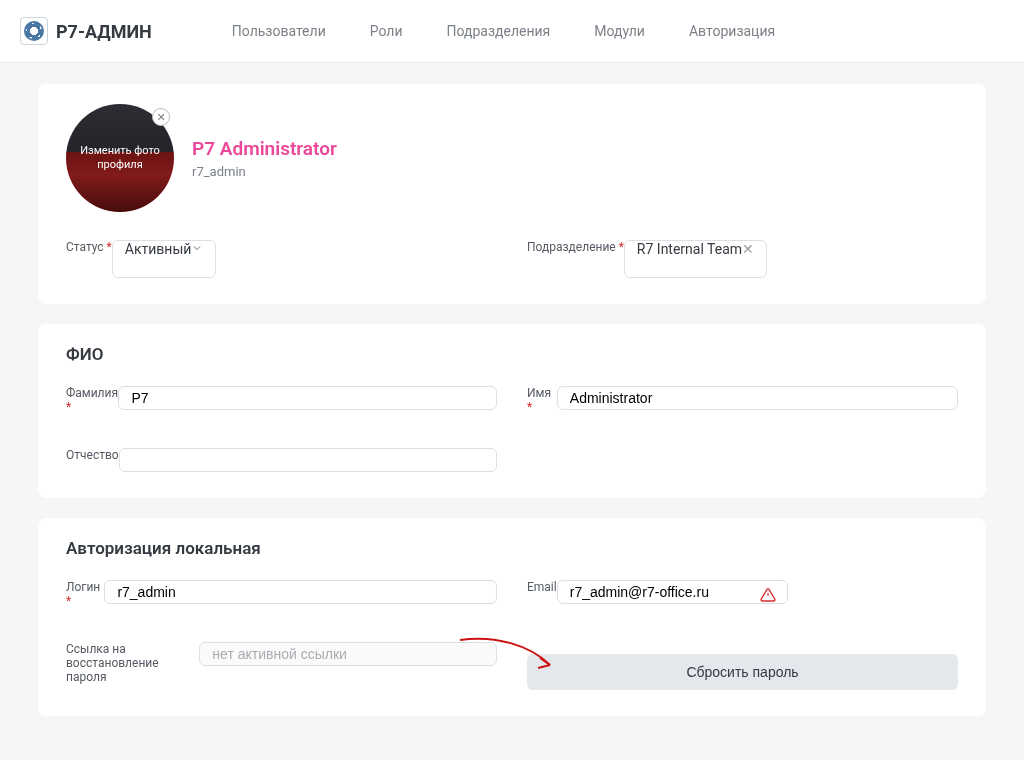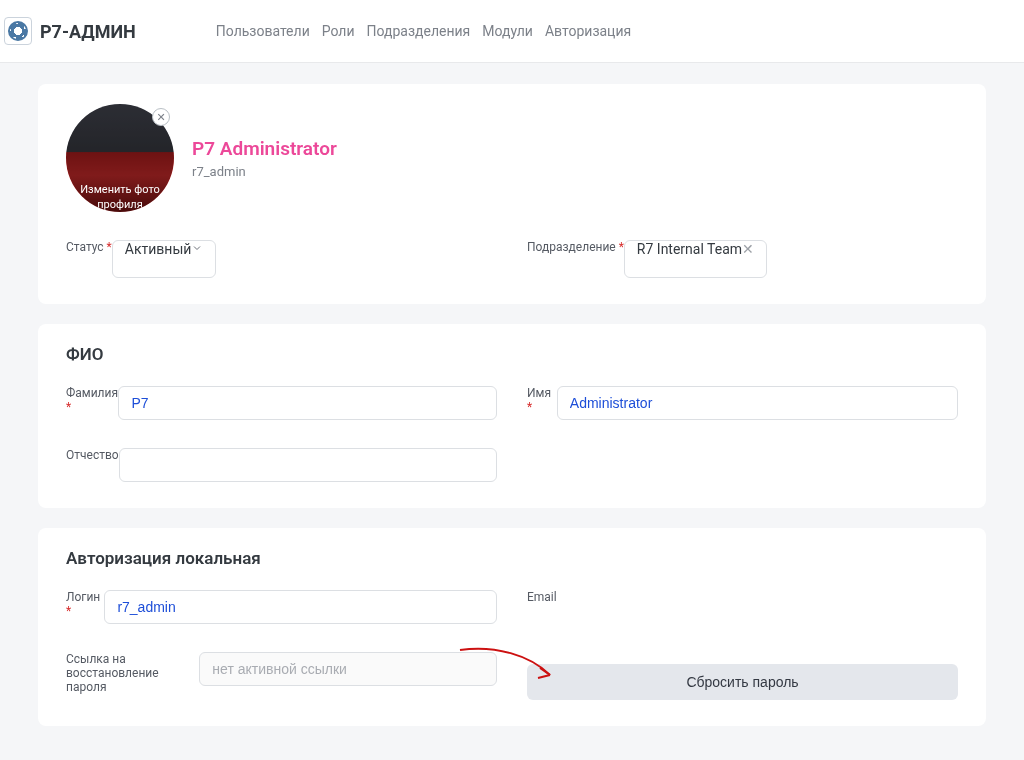--- a/index.html
+++ b/index.html
@@ -1,42 +1,42 @@
 <!DOCTYPE html>
 <html><head>
   <meta charset="utf-8">
   <style>
     * { box-sizing: border-box; margin: 0; padding: 0; }
     body { font-family: -apple-system, BlinkMacSystemFont, "Segoe UI", Roboto, sans-serif; background: #f5f6f8; color: #343a40; }
-    .topbar { background: #ffffff; height: 62px; display: flex; align-items: center; padding: 0 4px; gap: 80px; box-shadow: 0 1px 0 rgba(0,0,0,0.05); }
+    .topbar { background: #ffffff; height: 62px; display: flex; align-items: center; padding: 0 20px; gap: 80px; box-shadow: 0 1px 0 rgba(0,0,0,0.05); }
     .logo { display: flex; align-items: center; gap: 8px; }
     .logo-icon { width: 28px; height: 28px; border: 1px solid #cbd3dc; border-radius: 4px; display: flex; align-items: center; justify-content: center; }
     .logo-gear { width: 20px; height: 20px; border-radius: 50%; background: radial-gradient(circle, #fff 35%, #4a78a4 36%, #4a78a4 60%, transparent 61%), conic-gradient(#4a78a4 0 15%, transparent 15% 20%, #4a78a4 20% 35%, transparent 35% 40%, #4a78a4 40% 55%, transparent 55% 60%, #4a78a4 60% 75%, transparent 75% 80%, #4a78a4 80% 95%, transparent 95%); border: 2px solid #4a78a4; }
     .logo-text { font-size: 18px; font-weight: 700; color: #343a40; }
-    .nav { display: flex; gap: 12px; }
+    .nav { display: flex; gap: 44px; }
     .nav a { color: #7c8189; text-decoration: none; font-size: 14px; }
     .container { max-width: 980px; margin: 22px auto; padding: 0 16px; }
     .panel { background: #fff; border-radius: 8px; padding: 20px 28px 26px; margin-bottom: 20px; }
     .profile-row { display: flex; align-items: center; gap: 18px; margin-bottom: 28px; }
     .avatar-wrap { position: relative; width: 108px; height: 108px; }
-    .avatar { width: 108px; height: 108px; border-radius: 50%; background: linear-gradient(180deg, #484a55 0%, #3a3c43 44%, #b11e1e 45%, #cf2c2c 66%, #7a1414 98%); position: relative; overflow: hidden; display:flex; align-items:flex-end; justify-content:center; text-align:center; }
+    .avatar { width: 108px; height: 108px; border-radius: 50%; background: linear-gradient(180deg, #484a55 0%, #3a3c43 44%, #b11e1e 45%, #cf2c2c 66%, #7a1414 98%); position: relative; overflow: hidden; display:flex; align-items:center; justify-content:center; text-align:center; }
     .avatar-overlay { position:absolute; inset:0; background: rgba(0,0,0,0.38); border-radius:50%; }
     .avatar-text { position:relative; color:#fff; font-size:11px; line-height:1.3; padding: 0 6px; }
     .avatar-close { position:absolute; top:4px; right:4px; width:18px; height:18px; border-radius:50%; background:#fff; border:1px solid #b9bfc5; display:flex; align-items:center; justify-content:center; font-size:11px; color:#7c8189; cursor:pointer; }
     .profile-info h2 { font-size:19px; font-weight:600; color:#ec4899; }
     .profile-info .sub { font-size:13px; color:#7c8189; margin-top:4px; }
     .form-row { display:flex; gap:30px; }
     .form-col { flex:1; display:flex; flex-direction:row; }
     .label { font-size:12px; color:#555a63; margin-bottom:6px; }
     .req::after { content:" *"; color:#d62a2a; }
     .control { height:38px; border:1px solid #dcdfe3; border-radius:6px; padding:0 12px; font-size:14px; color:#343a40; background:#fff; display:flex; justify-content:space-between; }
     .select .chev { color:#6d7179; }
     .clear-x { color:#9ca0a6; cursor:pointer; font-size:14px; }
     .section-title { font-size:17px; font-weight:600; margin-bottom:22px; }
-    .input { width:100%; height:34px; border:1px solid #dcdfe3; border-radius:6px; padding:0 12px; font-size:14px; color:#1d4ed8; outline:none; }
+    .input { width:100%; height:24px; border:1px solid #dcdfe3; border-radius:6px; padding:0 12px; font-size:14px; color:#000000; outline:none; }
     .input::placeholder { color:#a9acb2; }
     .email-wrap { position:relative; }
     .warn-icon { position:absolute; right:12px; top:50%; transform:translateY(-50%); color:#d62a2a; }
     .btn { height:36px; border:none; border-radius:6px; background:#e4e7ec; color:#333842; font-size:14px; font-weight:500; cursor:pointer; width:100%; }
     .mt { margin-top:28px; }
     .arrow-svg { position:absolute; pointer-events:none; }
   </style>
 </head>
 <body>
 
@@ -117,20 +117,30 @@
 
   <div class="panel" style="position:relative;">
     <h3 class="section-title">Авторизация локальная</h3>
     <div class="form-row">
       <div class="form-col">
         <label class="label req">Логин</label>
         <input class="input" value="r7_admin" style="">
       </div>
       <div class="form-col">
         <label class="label">Email</label>
+        <div class="email-wrap">
+          <input class="input" style="padding-right: 36px;" value="r7_admin@r7-office.ru">
+          <span class="warn-icon">
+            <svg width="16" height="16" viewBox="0 0 24 24" fill="none" stroke="#d62a2a" stroke-width="2">
+                <path d="M10.29 3.86 1.82 18a2 2 0 0 0 1.71 3h16.94a2 2 0 0 0 1.71-3L13.71 3.86a2 2 0 0 0-3.42 0z"></path>
+                <line x1="12" y1="9" x2="12" y2="13"></line>
+                <line x1="12" y1="17" x2="12.01" y2="17"></line>
+              </svg>
+          </span>
+        </div>
       </div>
     </div>
 
     <svg class="arrow-svg" width="110" height="50" style="left:44%; top:112px;">
       <path d="M5 10 C 40 5, 75 15, 95 35" stroke="#c11" stroke-width="2" fill="none"></path>
       <path d="M95 35 L85 28 M95 35 L83 38" stroke="#c11" stroke-width="2" fill="none"></path>
     </svg>
 
     <div class="form-row mt" style="align-items:flex-end;">
       <div class="form-col">

